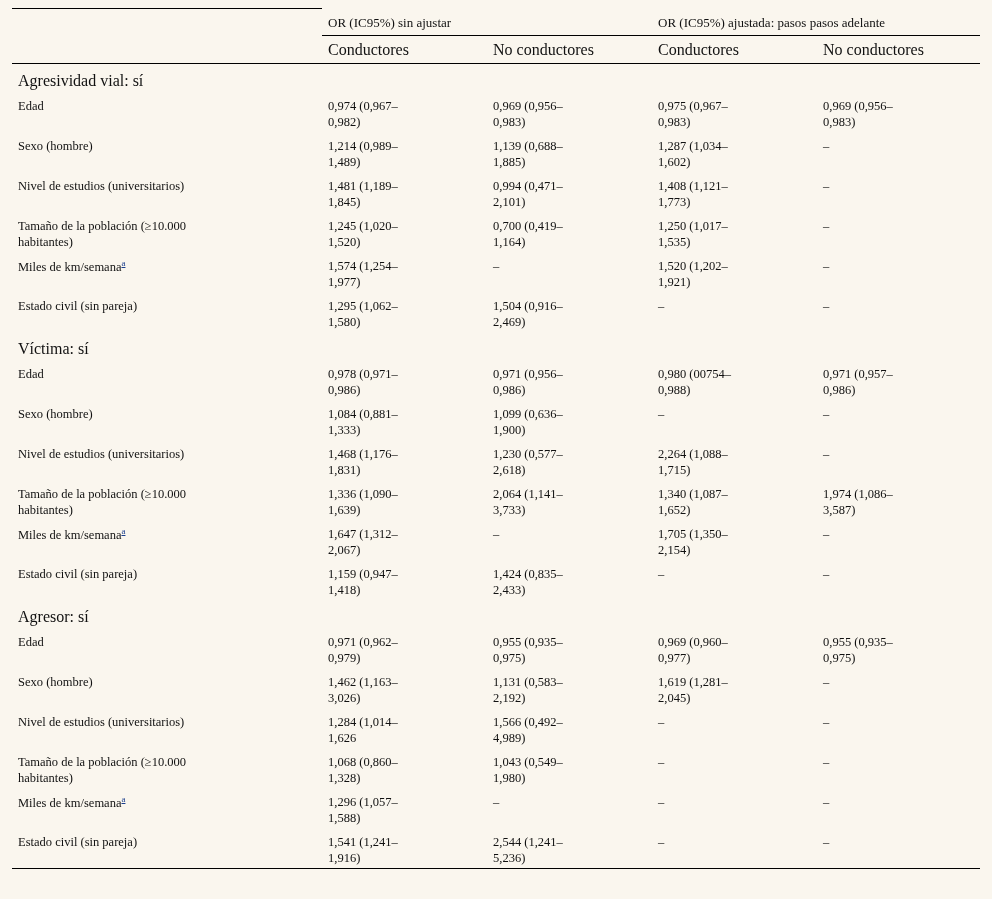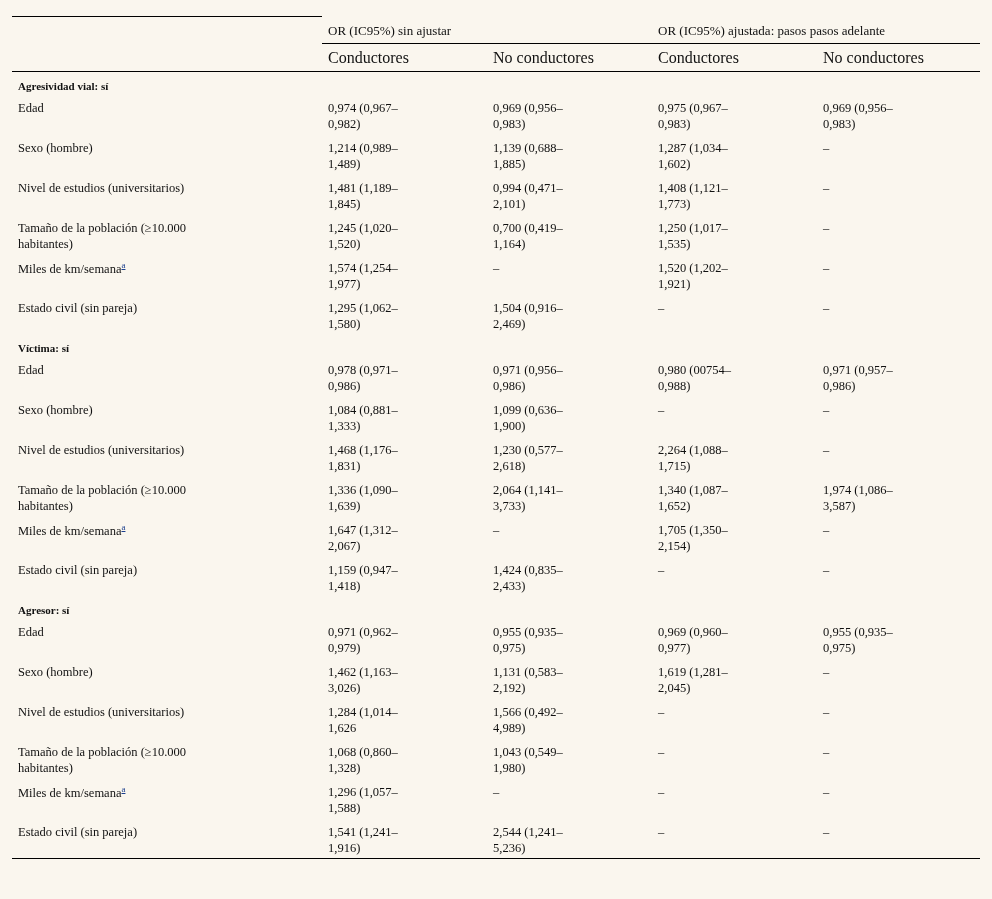--- a/index.html
+++ b/index.html
@@ -10,21 +10,21 @@
     width: 992px;
     height: 899px;
     background: #faf6ee;
     font-family: "Liberation Serif", serif;
     color: #111;
     overflow: hidden;
   }
   .table-wrap {
     width: 859px;
     box-sizing: border-box;
-    padding: 16px 12px;
+    padding: 8px 12px;
   }
   table.ortab {
     width: 968px;
     border-collapse: collapse;
     table-layout: fixed;
     font-size: 12.5px;
   }
   table.ortab col.c0 { width: 310px; }
   table.ortab col.c1 { width: 165px; }
   table.ortab col.c2 { width: 165px; }
@@ -56,22 +56,21 @@
     border-bottom: 1.6px solid #000;
   }
   .blankcell {
     border-bottom: 0.8px solid transparent;
   }
   .blankcell-bottom {
     border-bottom: 1.6px solid #000;
   }
   .section-row td {
     padding: 8px 6px 2px 6px;
-    font-size: 11px;
-    font-weight: bold;
+    font-size: 16px;
   }
   .data-row td {
     padding: 6px 6px 2px 6px;
     font-size: 12.5px;
     line-height: 1.28;
   }
   .data-row td.label {
     padding-right: 10px;
   }
   .val {

